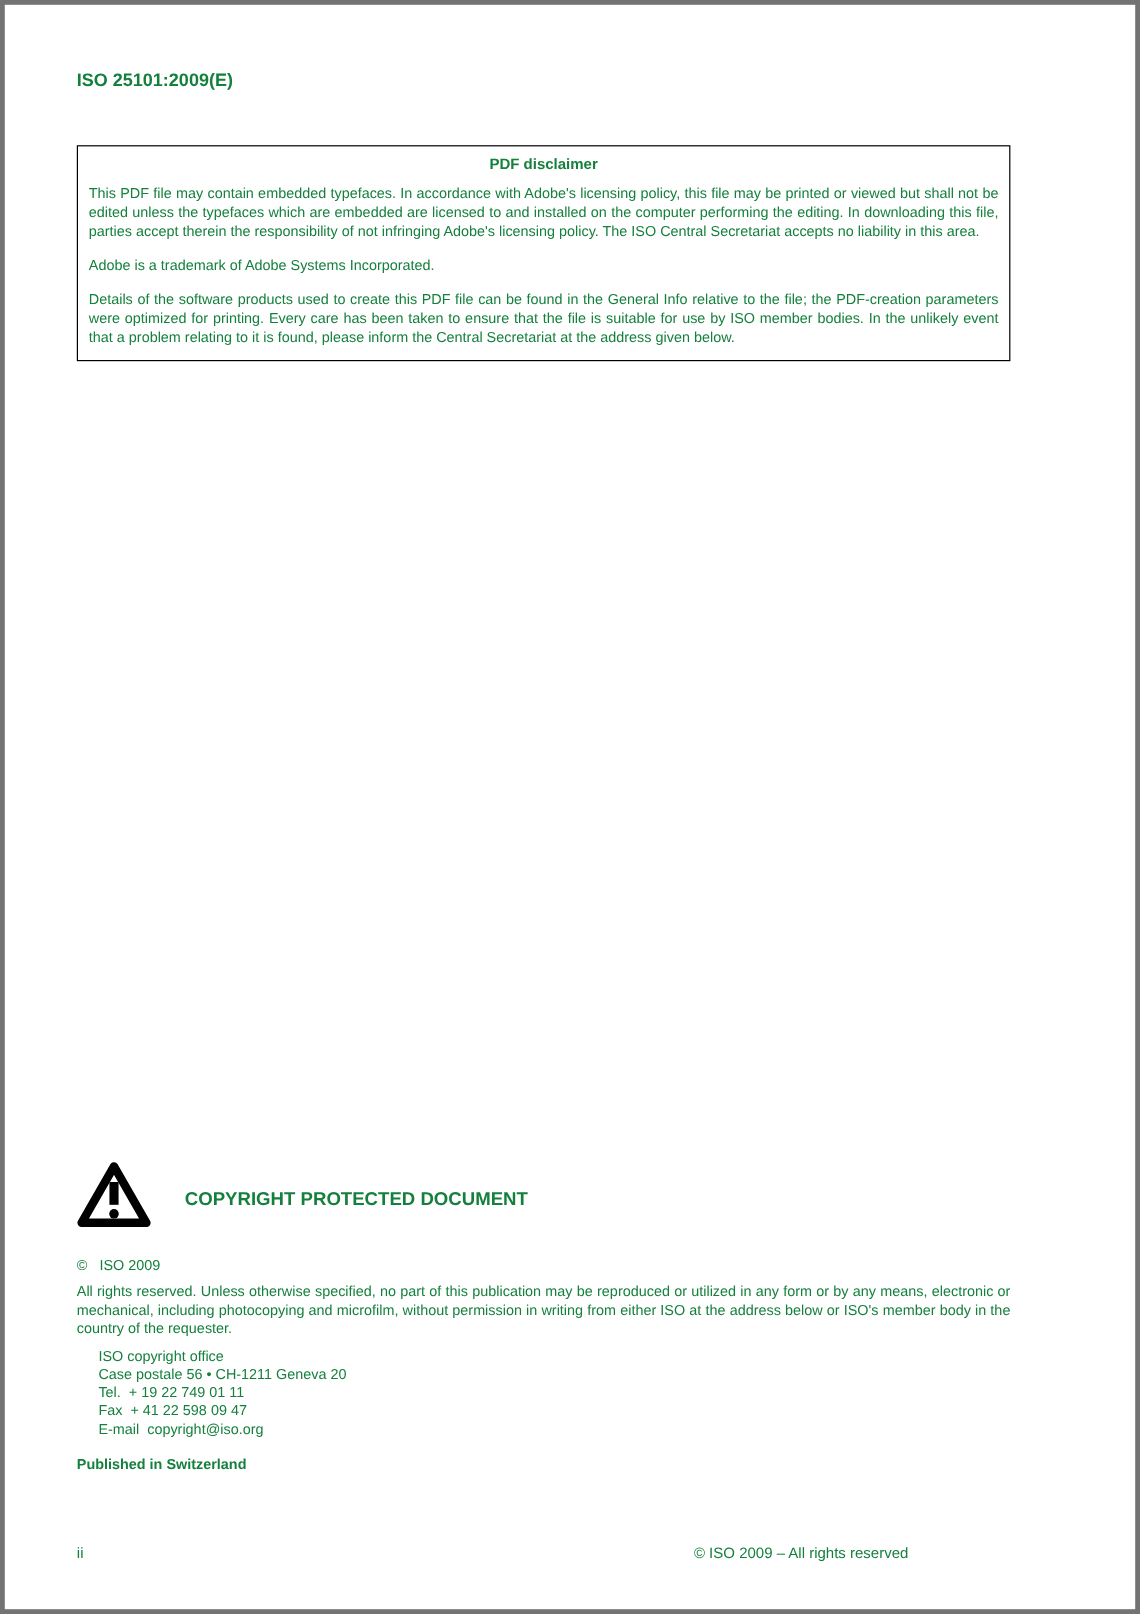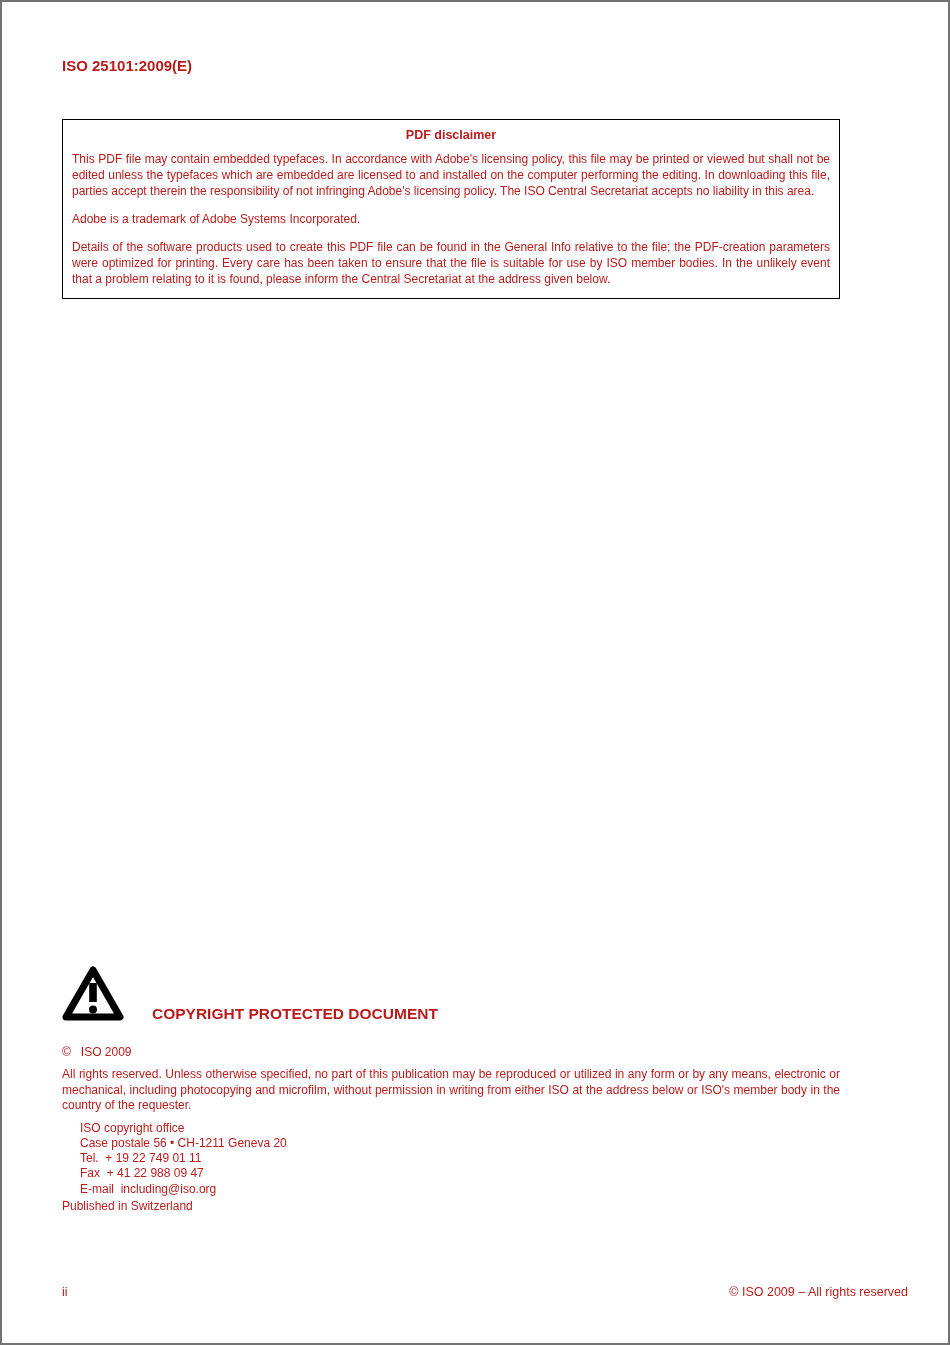--- a/index.html
+++ b/index.html
@@ -2,24 +2,24 @@
 <html><head>
 <meta charset="utf-8">
 <style>
   html, body { margin: 0; padding: 0; background: #e8e8e8; }
   .page {
     position: relative;
     width: 950px;
     height: 1345px;
     margin: 0 auto;
     background: #ffffff;
-    border: 2px solid #737373;
+    border: 4px solid #737373;
     box-sizing: border-box;
     font-family: "Liberation Sans", sans-serif;
-    color: #b91c1c;
+    color: #15803d;
   }
   .header {
     position: absolute;
     top: 55px;
     left: 60px;
     font-size: 15px;
     font-weight: bold;
   }
   .disclaimer-box {
     position: absolute;
@@ -55,41 +55,41 @@
     align-items: flex-end;
   }
   .warning-icon {
     display: inline-block;
     width: 62px;
     height: 58px;
   }
   .copyright-heading {
     font-size: 15.5px;
     font-weight: bold;
-    margin: 0 0 0 28px;
+    margin: 0 0 16px 28px;
   }
   .copyright-line {
     margin-top: 22px;
     white-space: pre-wrap;
   }
   .rights-text {
     margin: 8px 0 0 0;
     line-height: 1.3;
   }
   .address {
     margin: 7px 0 0 18px;
     line-height: 1.27;
   }
   .address div { white-space: pre-wrap; }
-  .published-line { margin-top: 2px; }
+  .published-line { margin-top: 14px; font-weight: bold; }
   .footer {
     position: absolute;
     top: 1283px;
     left: 60px;
-    width: 846px;
+    width: 693px;
     display: flex;
     justify-content: space-between;
     font-size: 12.5px;
   }
 </style>
 </head>
 <body>
 
 <div class="page">
 
@@ -115,22 +115,22 @@
     </div>
 
     <div class="copyright-line">©   ISO 2009</div>
 
     <p class="rights-text just">All rights reserved. Unless otherwise specified, no part of this publication may be reproduced or utilized in any form or by any means, electronic or mechanical, including photocopying and microfilm, without permission in writing from either ISO at the address below or ISO's member body in the country of the requester.</p>
 
     <div class="address">
       <div>ISO copyright office</div>
       <div>Case postale 56 • CH-1211 Geneva 20</div>
       <div>Tel.  + 19 22 749 01 11</div>
-      <div>Fax  + 41 22 988 09 47</div>
-      <div>E-mail  including@iso.org</div>
+      <div>Fax  + 41 22 598 09 47</div>
+      <div>E-mail  copyright@iso.org</div>
     </div>
 
     <div class="published-line">Published in Switzerland</div>
   </div>
 
   <div class="footer">
     <span>ii</span>
     <span>© ISO 2009 – All rights reserved</span>
   </div>
 

